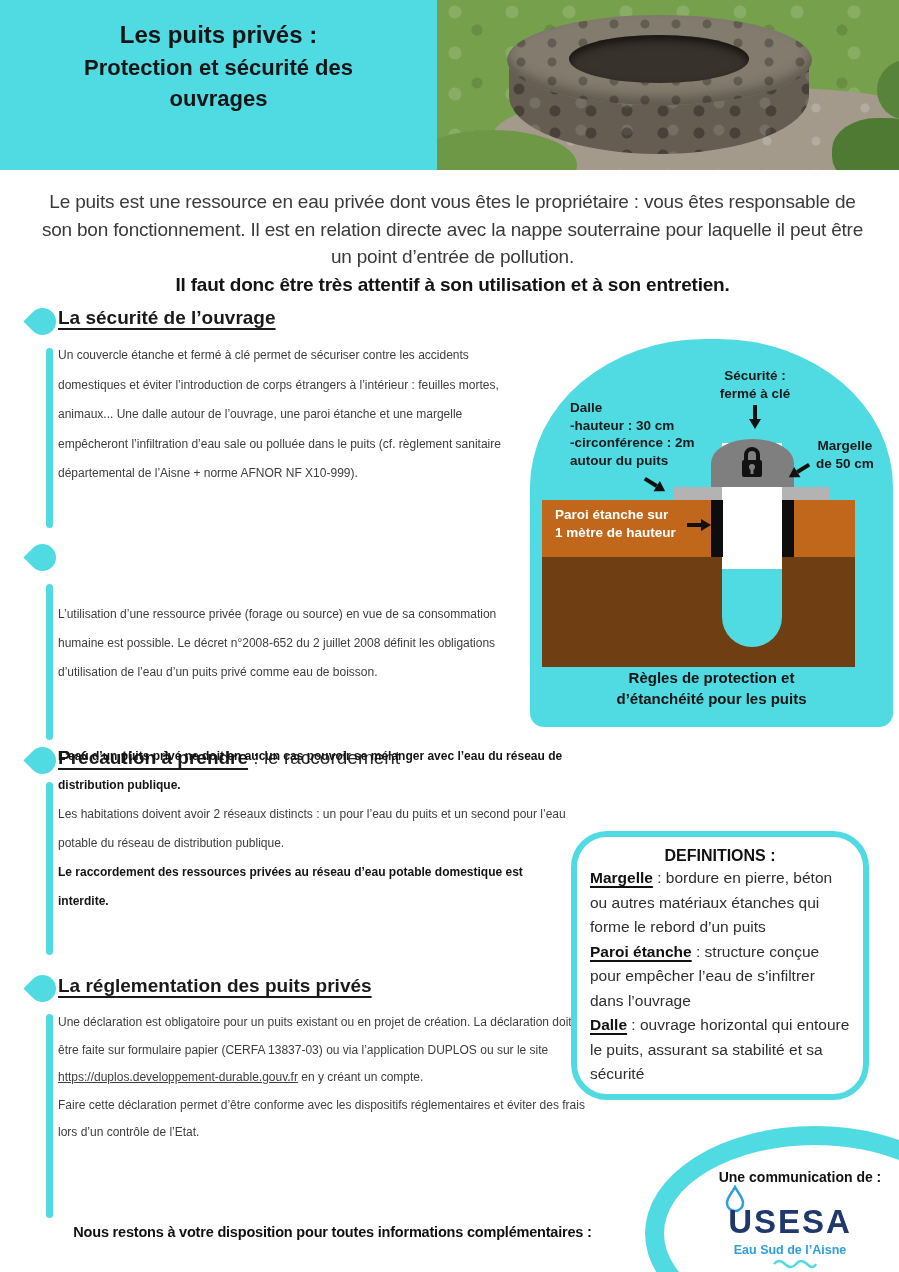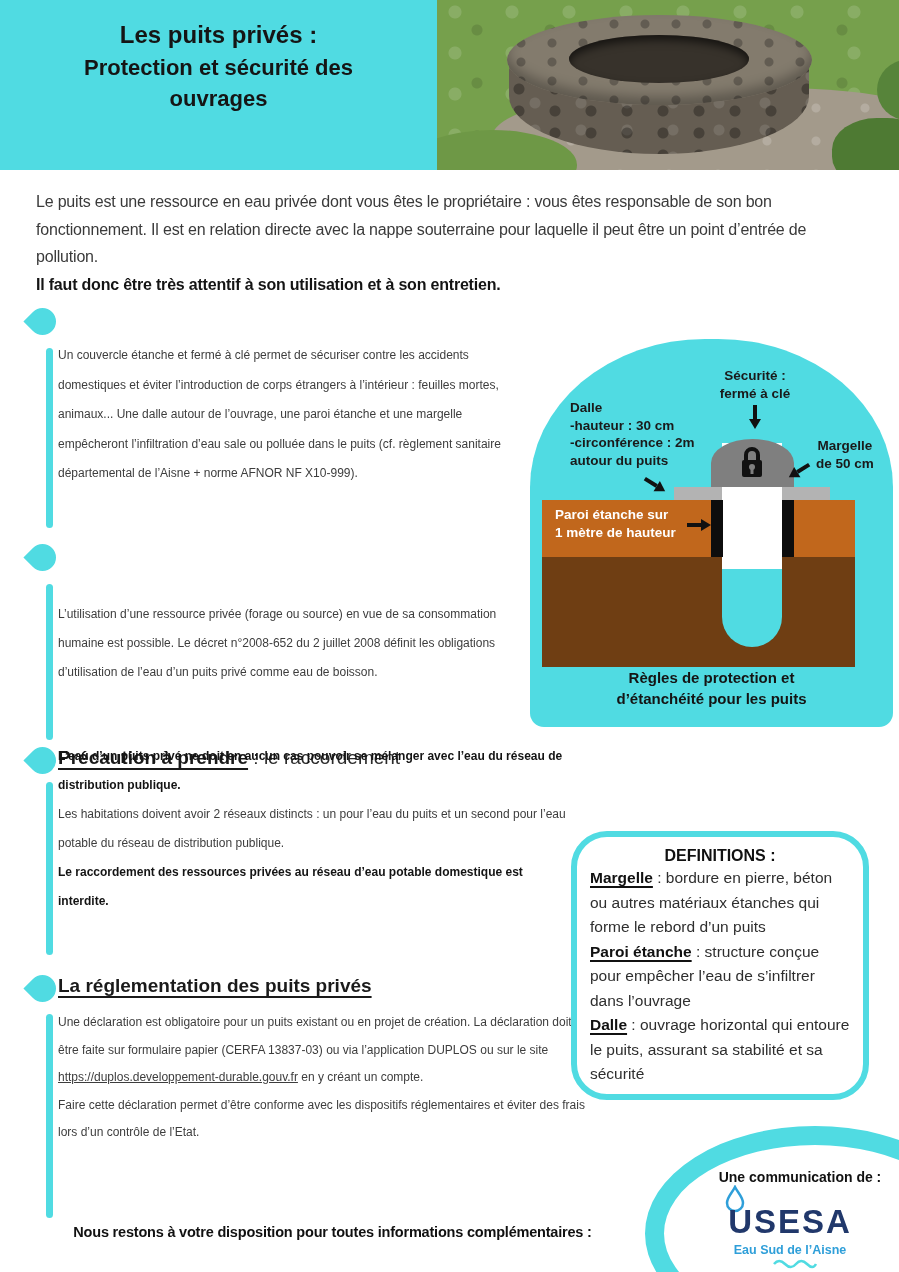--- a/index.html
+++ b/index.html
@@ -36,21 +36,21 @@
       radial-gradient(circle at 26px 16px, rgba(255,255,255,.10) 5px, transparent 6px);
     background-size:36px 22px, 46px 27px;}
   .well-rim{left:0;top:0;width:305px;height:90px;border-radius:50%;background:#837B6D;
     box-shadow:inset 0 -8px 12px rgba(0,0,0,.28);
     background-image:radial-gradient(circle at 14px 9px, rgba(0,0,0,.25) 4px, transparent 5px);
     background-size:31px 19px;}
   .well-hole{left:62px;top:20px;width:180px;height:48px;border-radius:50%;background:#37322B;
     box-shadow:inset 0 5px 9px rgba(0,0,0,.6);}
 
   
-  .intro{left:36px;top:188px;width:833px;font-size:16px;line-height:27.5px;letter-spacing:-0.2px;}
+  .intro{left:36px;top:188px;width:833px;font-size:19px;line-height:27.5px;letter-spacing:-0.2px;text-align:center;}
   .intro-em{font-weight:bold;color:var(--text-dark);}
 
   
   .drop{width:27px;height:27px;background:var(--accent);border-radius:0 50% 50% 50%;transform:rotate(-45deg);}
   .bar{width:7px;background:var(--accent);border-radius:4px;}
   .sec-h{font-size:19px;font-weight:bold;color:#1A1A1A;line-height:30px;}
   .sec-h .u{text-decoration:underline;text-decoration-thickness:2px;text-underline-offset:4px;}
   .sec-h .suffix{font-weight:normal;color:#2B2B2B;}
   .para{font-size:12px;line-height:29.5px;color:#3D3D3D;}
   .para .b{font-weight:bold;color:var(--text-dark);}
@@ -115,20 +115,23 @@
       <div class="abs well-hole"></div>
     </div>
   </div>
 
   <div class="abs intro">
     <span>Le puits est une ressource en eau privée dont vous êtes le propriétaire : vous êtes responsable de son bon fonctionnement. Il est en relation directe avec la nappe souterraine pour laquelle il peut être un point d’entrée de pollution.</span>
     <div class="intro-em">Il faut donc être très attentif à son utilisation et à son entretien.</div>
   </div>
 
   <span class="abs drop" style="left:29px;top:308px;"></span>
+  <div class="abs sec-h" style="left:58px;top:303px;width:470px;">
+    <span class="u">La sécurité de l’ouvrage</span>
+  </div>
   <div class="abs bar" style="left:46px;top:348px;height:180px;"></div>
   <div class="abs para" style="left:58px;top:341px;width:472px;">Un couvercle étanche et fermé à clé permet de sécuriser contre les accidents domestiques et éviter l’introduction de corps étrangers à l’intérieur : feuilles mortes, animaux... Une dalle autour de l’ouvrage, une paroi étanche et une margelle empêcheront l’infiltration d’eau sale ou polluée dans le puits (cf. règlement sanitaire départemental de l’Aisne + norme AFNOR NF X10-999).</div>
 
   <span class="abs drop" style="left:29px;top:544px;"></span>
   <div class="abs bar" style="left:46px;top:584px;height:156px;"></div>
   <div class="abs para" style="left:58px;top:600px;width:472px;line-height:29px;">L’utilisation d’une ressource privée (forage ou source) en vue de sa consommation humaine est possible. Le décret n°2008-652 du 2 juillet 2008 définit les obligations d’utilisation de l’eau d’un puits privé comme eau de boisson.</div>
 
   <span class="abs drop" style="left:29px;top:747px;"></span>
   <div class="abs sec-h" style="left:58px;top:743px;width:520px;">
     <span class="u">Précaution à prendre</span><span class="suffix"> : le raccordement</span>

